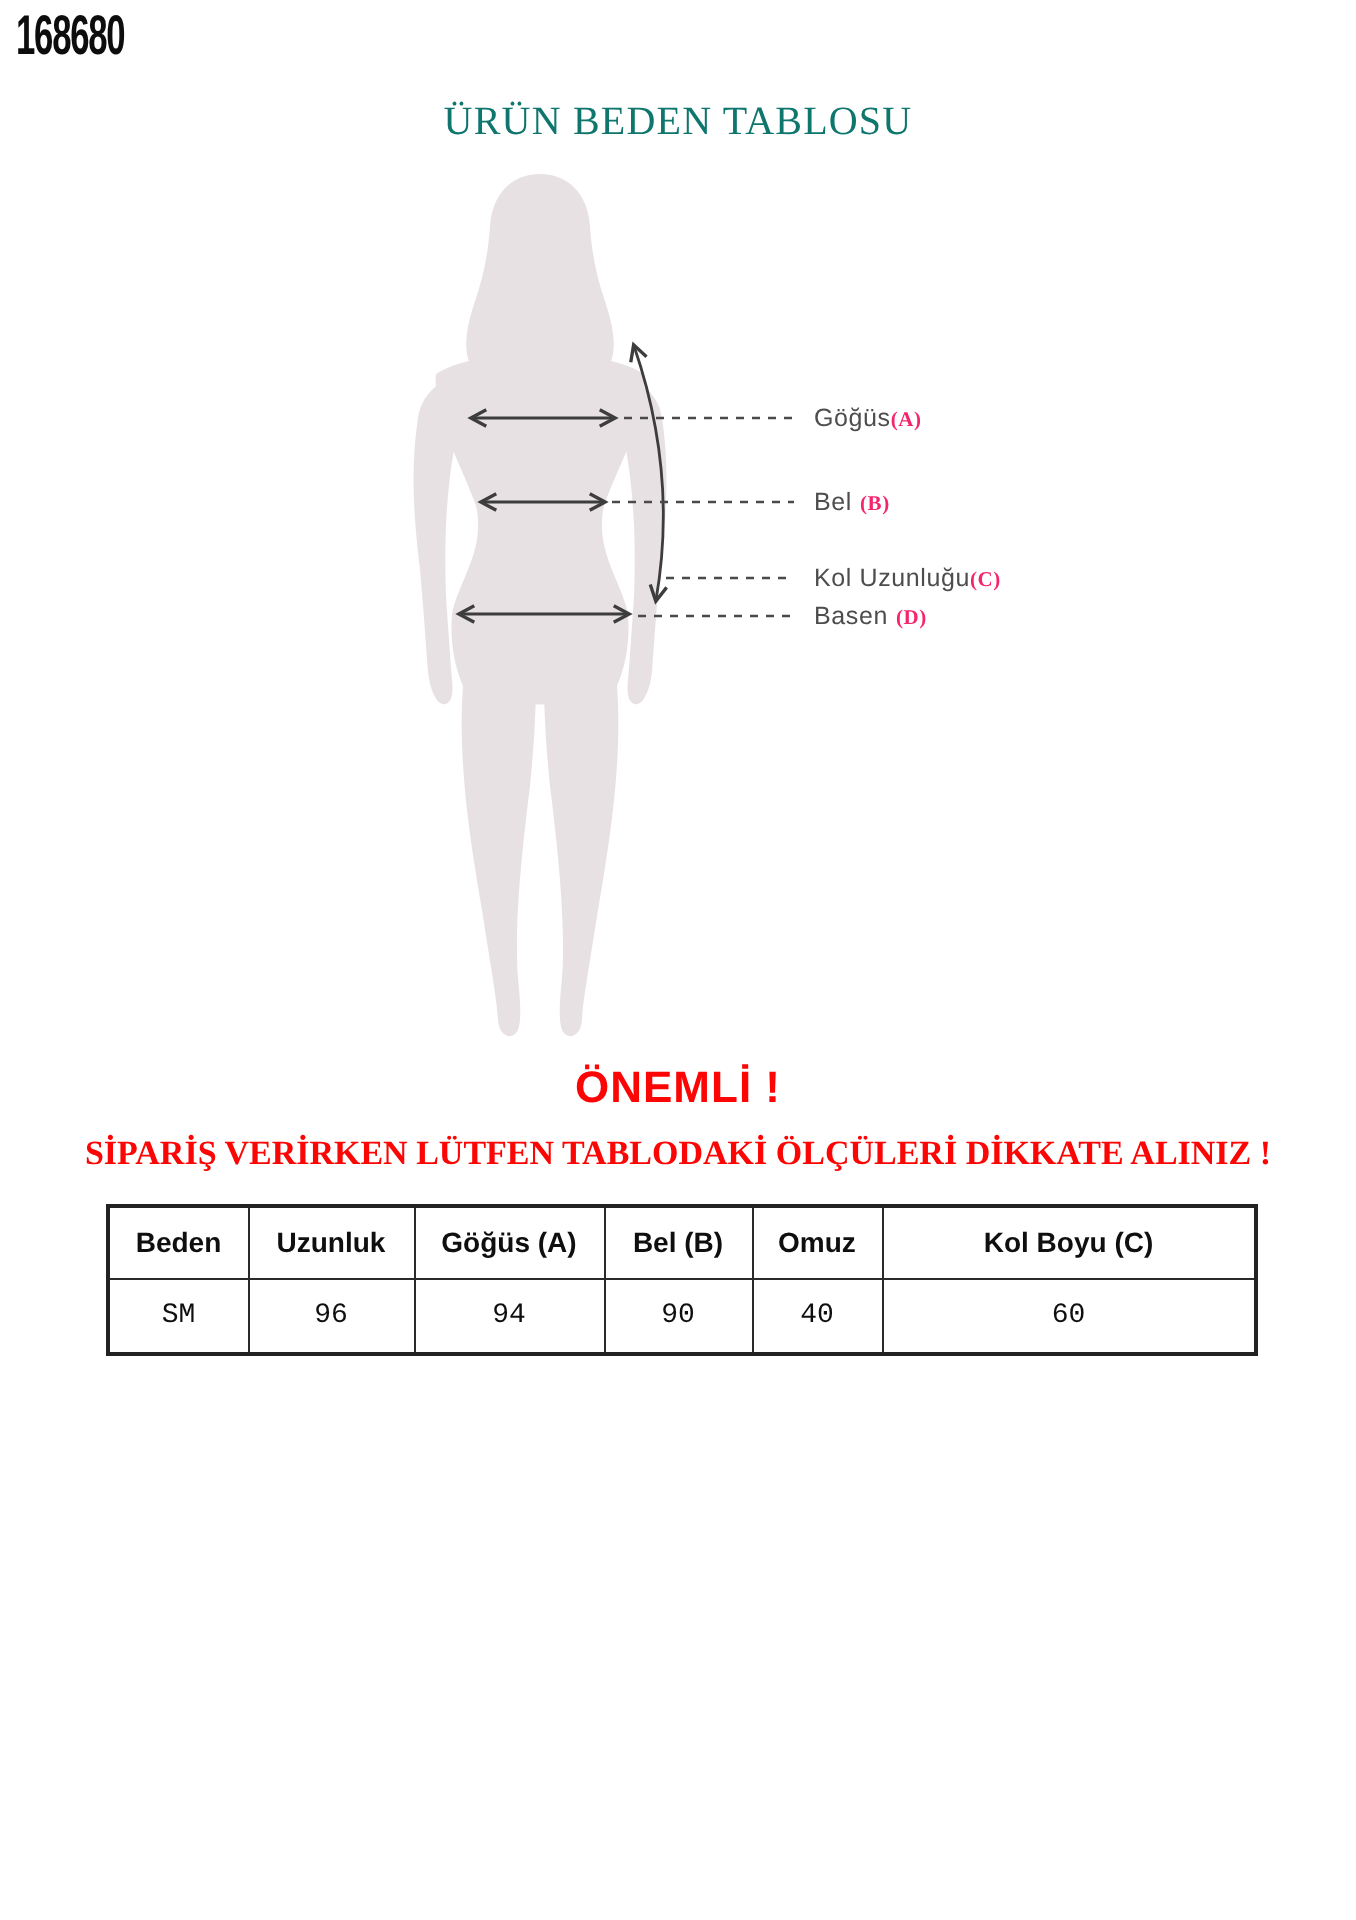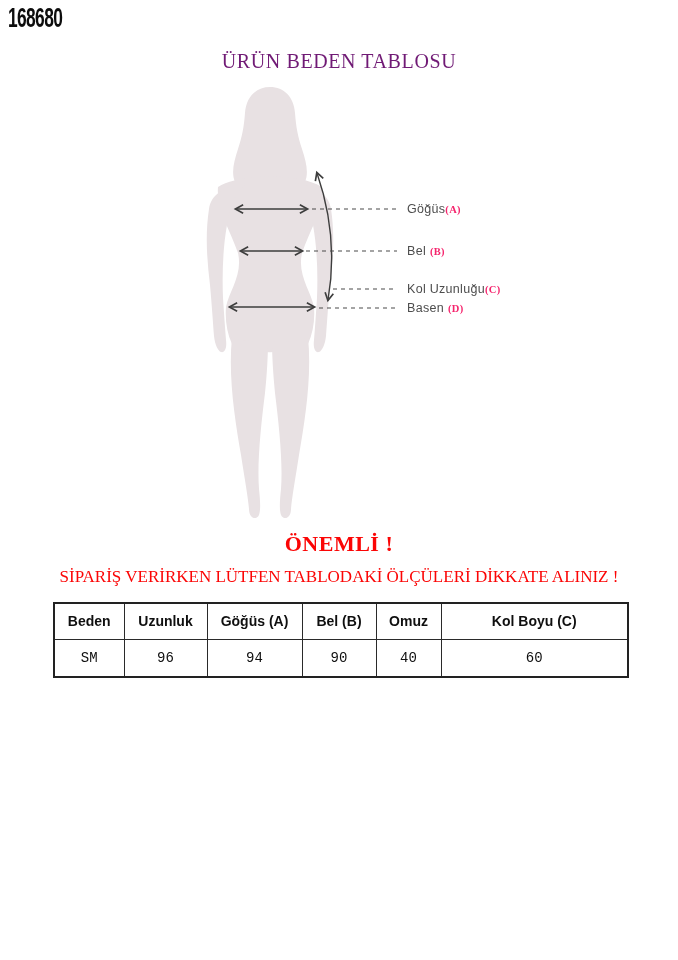--- a/index.html
+++ b/index.html
@@ -15,46 +15,46 @@
   }
   .product-code{
     position:absolute;left:8px;top:2px;
     font-family:"Liberation Sans",sans-serif;
     font-weight:700;font-size:28px;letter-spacing:-1px;color:#0d0d0d;
     transform:scaleX(0.62);transform-origin:left top;
   }
   .page-title{
     position:absolute;left:0;top:50px;width:100%;text-align:center;
     font-family:"Liberation Serif",serif;font-size:20px;font-weight:400;
-    letter-spacing:0.6px;color:#701a75;
+    letter-spacing:0.6px;color:#0f766e;
   }
   
   .diagram{position:absolute;left:145px;top:85px;width:410px;height:442px;}
   .diagram svg{position:absolute;left:0;top:0;}
   .silhouette path{fill:var(--silhouette-fill,#e8e1e3);}
   .meas{stroke:#3d3d3d;stroke-width:1.4;fill:none;}
   .leader{stroke:#4a4a4a;stroke-width:1.2;stroke-dasharray:4 4;}
   .dlabel{
     position:absolute;left:262px;white-space:nowrap;
     font-size:12.5px;line-height:16px;letter-spacing:0.3px;color:#4d4d4d;
   }
   .dlabel .lcode{
     font-family:"Liberation Serif",serif;font-weight:700;font-size:10.5px;
     color:var(--accent-pink,#f5256d);
   }
   .dlabel.sp .lcode{margin-left:4px;}
   
   .notice-heading{
     position:absolute;left:0;top:531px;width:100%;text-align:center;
-    font-family:Liberation Serif, serif;font-weight:700;font-size:22px;
+    font-family:Liberation Sans, sans-serif;font-weight:700;font-size:22px;
     letter-spacing:0.5px;color:var(--warning-red,#fb0505);
   }
   .notice-sub{
     position:absolute;left:0;top:567px;width:100%;text-align:center;
-    font-family:"Liberation Serif",serif;font-weight:400;font-size:17px;
+    font-family:"Liberation Serif",serif;font-weight:700;font-size:17px;
     white-space:nowrap;color:var(--warning-red,#fb0505);
   }
   
   table.size-table{
     position:absolute;left:53px;top:602px;width:574px;
     border-collapse:collapse;table-layout:fixed;
     border:2px solid #222;
   }
   table.size-table th,table.size-table td{
     border:1px solid #2a2a2a;text-align:center;vertical-align:middle;

